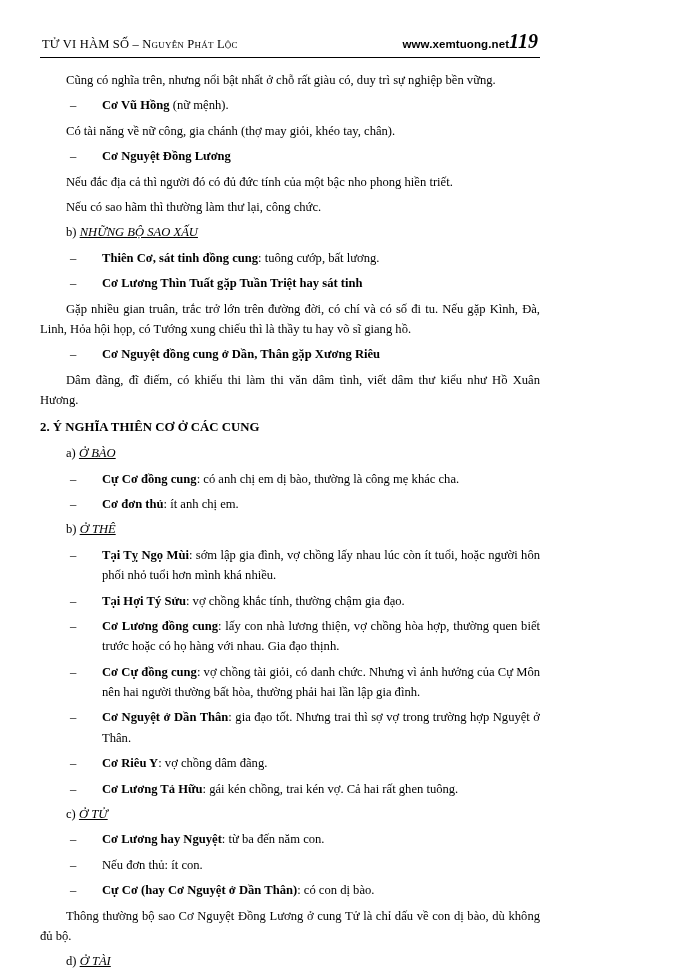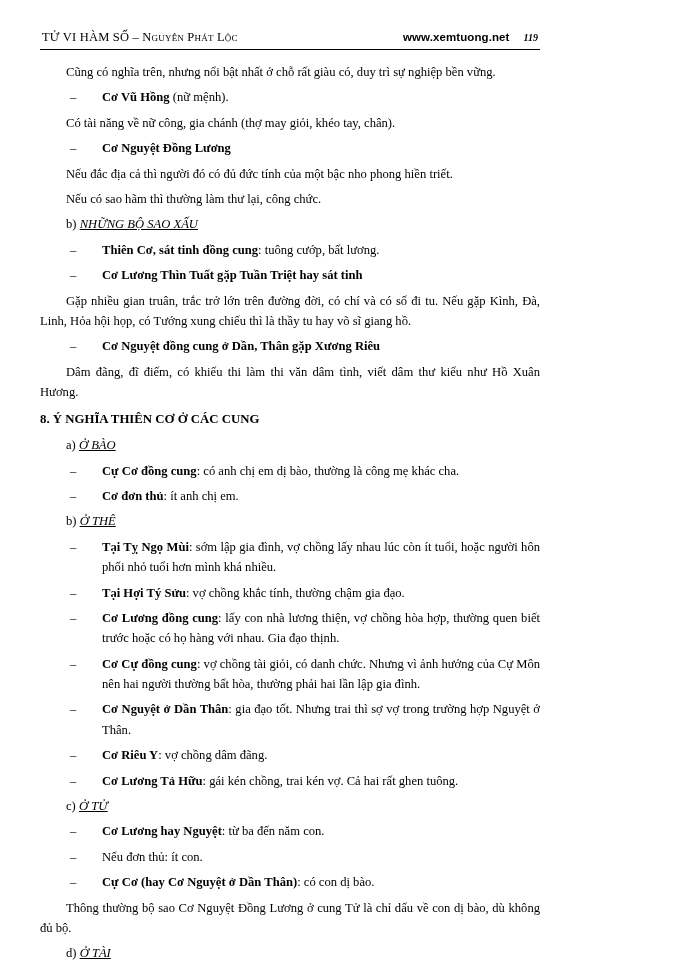--- a/index.html
+++ b/index.html
@@ -41,22 +41,21 @@
   }
   .site {
     font-family: "Liberation Sans", "DejaVu Sans", sans-serif;
     font-weight: bold;
     font-size: 11.5px;
     letter-spacing: .1px;
   }
   .pageno {
     font-weight: bold;
     font-style: italic;
-    font-size: 10px;
-    margin-left: 14px;
+    font-size: 20px;
   }
   .rule {
     border-bottom: 1.6px solid #000;
     margin: 0 0 12px 0;
   }
   
   .content {
     font-size: 12.6px;
     line-height: 1.62;
     text-align: justify;
@@ -139,21 +138,21 @@
     </p>
 
     <p class="para">Gặp nhiều gian truân, trắc trở lớn trên đường đời, có chí và có số đi tu. Nếu gặp Kình, Đà, Linh, Hỏa hội họp, có Tướng xung chiếu thì là thầy tu hay võ sĩ giang hồ.</p>
 
     <p class="dash-item">
       <span class="dash">–</span><span class="lead">Cơ Nguyệt đồng cung ở Dần, Thân gặp Xương Riêu</span>
     </p>
 
     <p class="para">Dâm đãng, đĩ điếm, có khiếu thi làm thi văn dâm tình, viết dâm thư kiểu như Hồ Xuân Hương.</p>
 
-    <p class="section-head">8. Ý NGHĨA THIÊN CƠ Ở CÁC CUNG</p>
+    <p class="section-head">2. Ý NGHĨA THIÊN CƠ Ở CÁC CUNG</p>
 
     <p class="sub-label">
       <span>a) </span><span class="ul-it">Ở BÀO</span>
     </p>
 
     <p class="dash-item">
       <span class="dash">–</span><span class="lead">Cự Cơ đồng cung</span><span>: có anh chị em dị bào, thường là công mẹ khác cha.</span>
     </p>
 
     <p class="dash-item">

